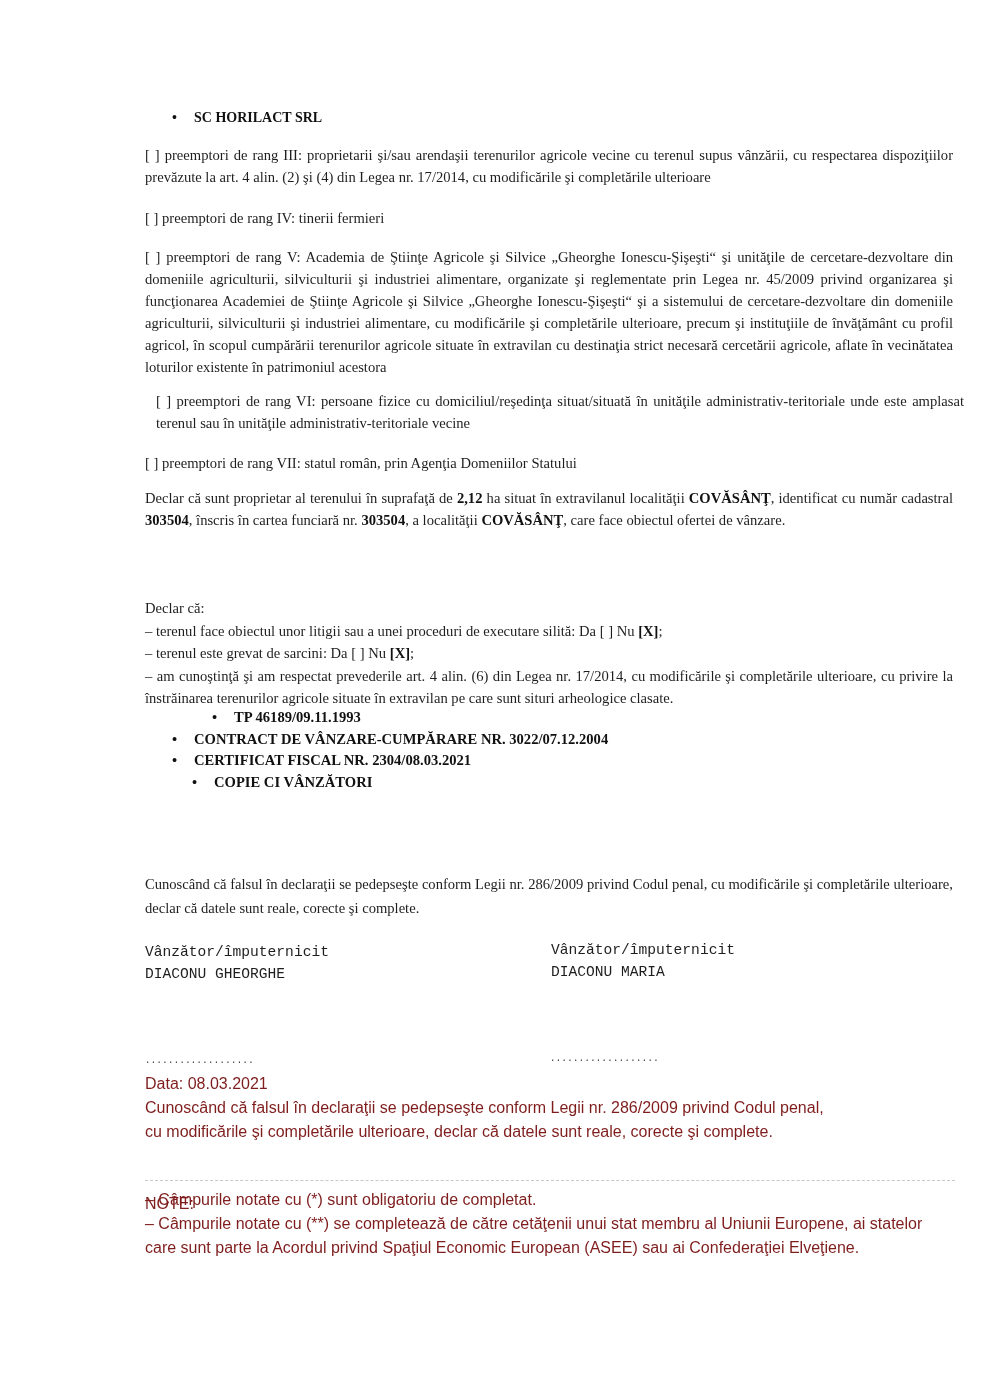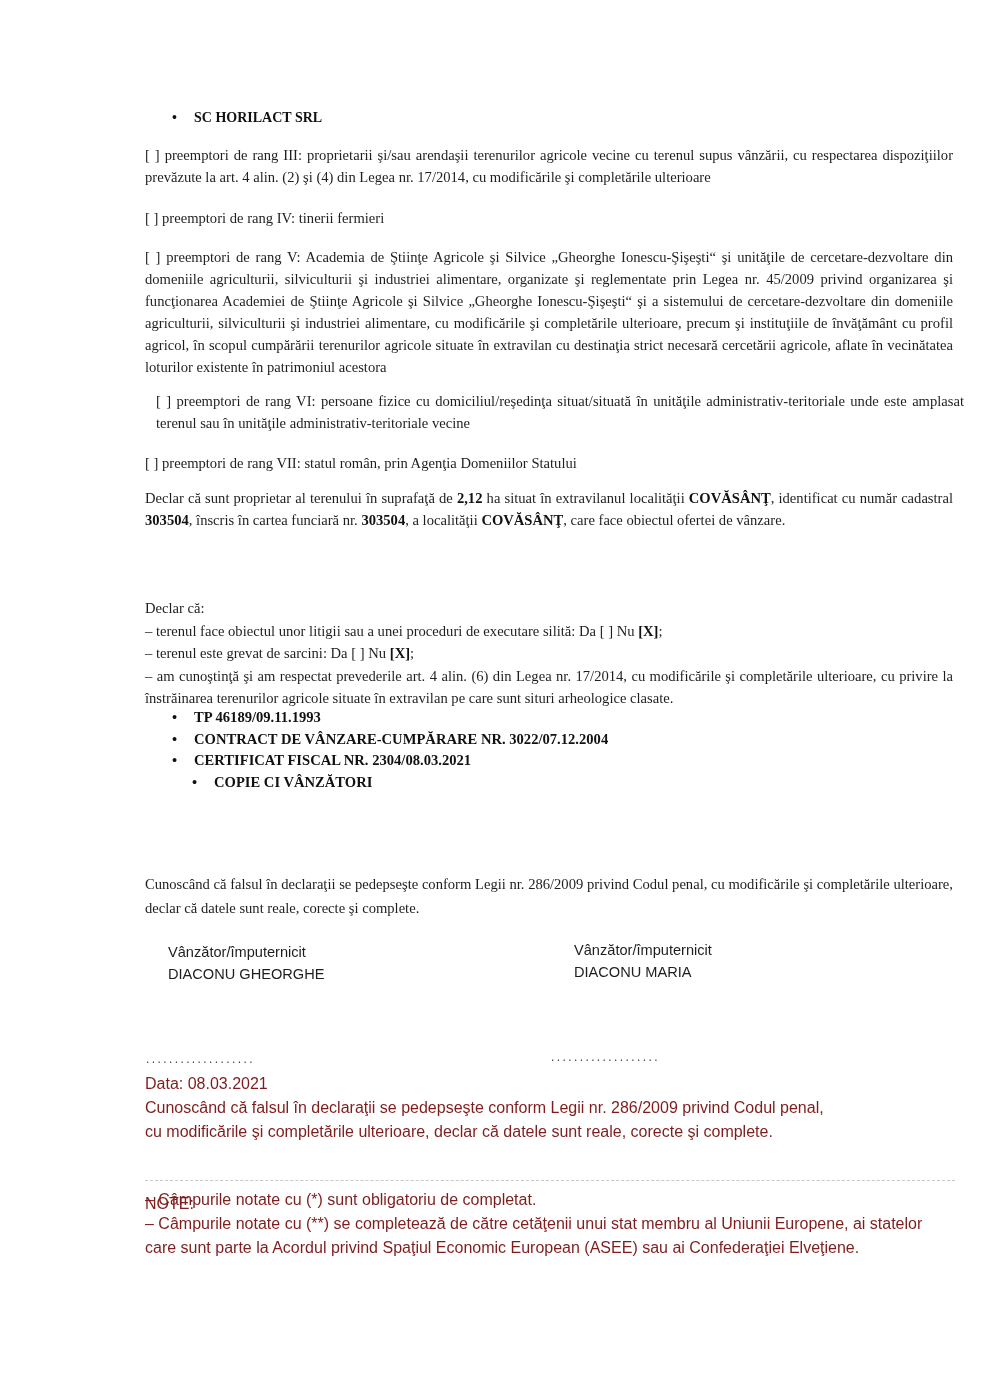--- a/index.html
+++ b/index.html
@@ -1,20 +1,20 @@
 <!DOCTYPE html>
 <html><head>
 <meta charset="utf-8">
 <style>
   html, body { margin: 0; padding: 0; }
   body {
     width: 990px; height: 1400px; background: #ffffff; position: relative; overflow: hidden;
     color: #1a1a1a;
   }
-  .serif { font-family: Liberation Sans, sans-serif; margin-left: 23px; }
+  .serif { font-family: Liberation Mono, monospace; }
   .abs { position: absolute; }
   .p {
     position: absolute; left: 145px; width: 808px;
     font-family: "Liberation Serif", serif; font-size: 14.6px; line-height: 22px;
     text-align: justify; color: #1e1e1e;
   }
   .bullet-row { position: absolute; font-family: "Liberation Serif", serif; font-weight: bold; font-size: 14.6px; color: #111; }
   .bullet-row .dot { display: inline-block; width: 22px; }
   b { font-weight: bold; color: #111; }
   .dotted { position: absolute; font-family: "Liberation Sans", sans-serif; font-size: 12px; letter-spacing: 2.4px; color: #444; }
@@ -54,21 +54,21 @@
 </div>
 
 <div class="p" style="top:558px; line-height:22.5px; text-align:left;margin-top:39px;">
   <div>Declar că:</div>
   <div><span>– terenul face obiectul unor litigii sau a unei proceduri de executare silită: Da [ ] Nu </span><b>[X]</b><span>;</span></div>
   <div><span>– terenul este grevat de sarcini: Da [ ] Nu </span><b>[X]</b><span>;</span></div>
   <div style="text-align:justify;">– am cunoştinţă şi am respectat prevederile art. 4 alin. (6) din Legea nr. 17/2014, cu modificările şi completările ulterioare, cu privire la înstrăinarea terenurilor agricole situate în extravilan pe care sunt situri arheologice clasate.</div>
 </div>
 
 <div class="abs" style="left:172px; top:707px;">
-  <div class="bullet-row" style="position:relative; line-height:21.5px;"><span class="dot">•</span><span>TP 46189/09.11.1993</span></div>
+  <div class="bullet-row" style="position:relative; line-height:21.5px;margin-left:40px;"><span class="dot">•</span><span>TP 46189/09.11.1993</span></div>
   <div class="bullet-row" style="position:relative; line-height:21.5px;"><span class="dot">•</span><span>CONTRACT DE VÂNZARE-CUMPĂRARE NR. 3022/07.12.2004</span></div>
   <div class="bullet-row" style="position:relative; line-height:21.5px;"><span class="dot">•</span><span>CERTIFICAT FISCAL NR. 2304/08.03.2021</span></div>
   <div class="bullet-row" style="position:relative; line-height:21.5px;margin-left:20px;"><span class="dot">•</span><span>COPIE CI VÂNZĂTORI</span></div>
 </div>
 
 <div class="p" style="top:872px; line-height:24px;">Cunoscând că falsul în declaraţii se pedepseşte conform Legii nr. 286/2009 privind Codul penal, cu modificările şi completările ulterioare, declar că datele sunt reale, corecte şi complete.</div>
 
 <div class="abs serif" style="left:145px; top:941px; font-size:14.6px; line-height:22px; color:#1e1e1e;">
   <div>Vânzător/împuternicit</div>
   <div>DIACONU GHEORGHE</div>

